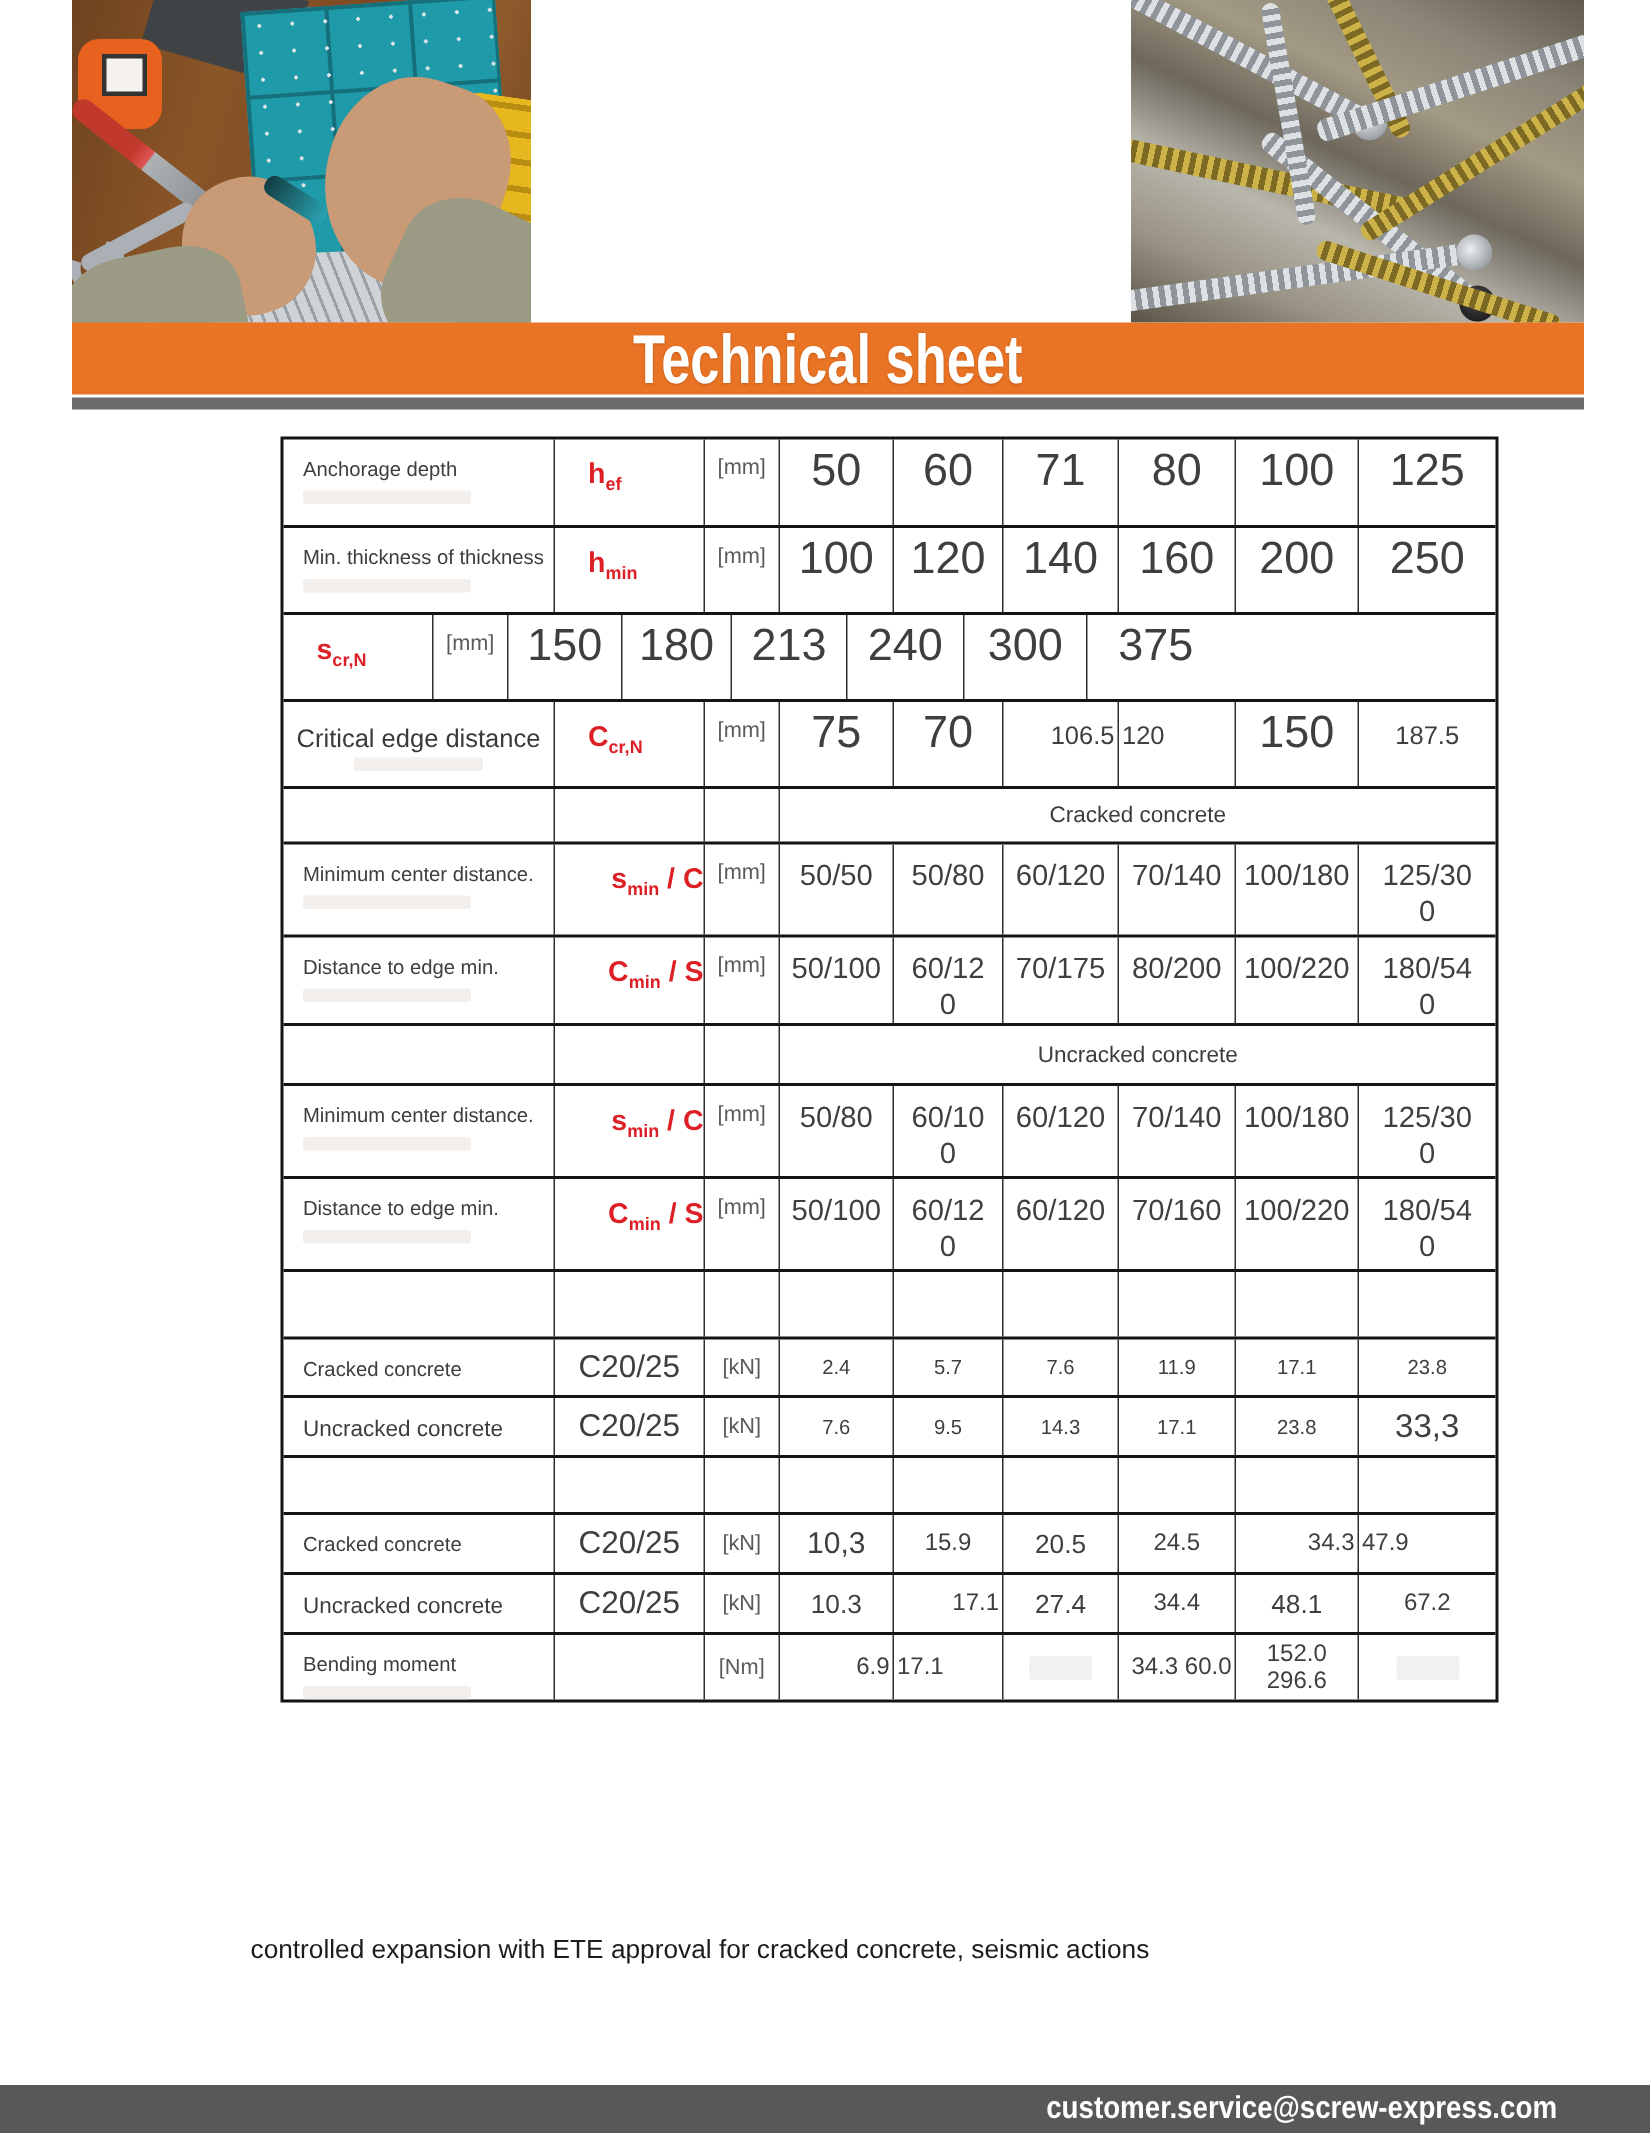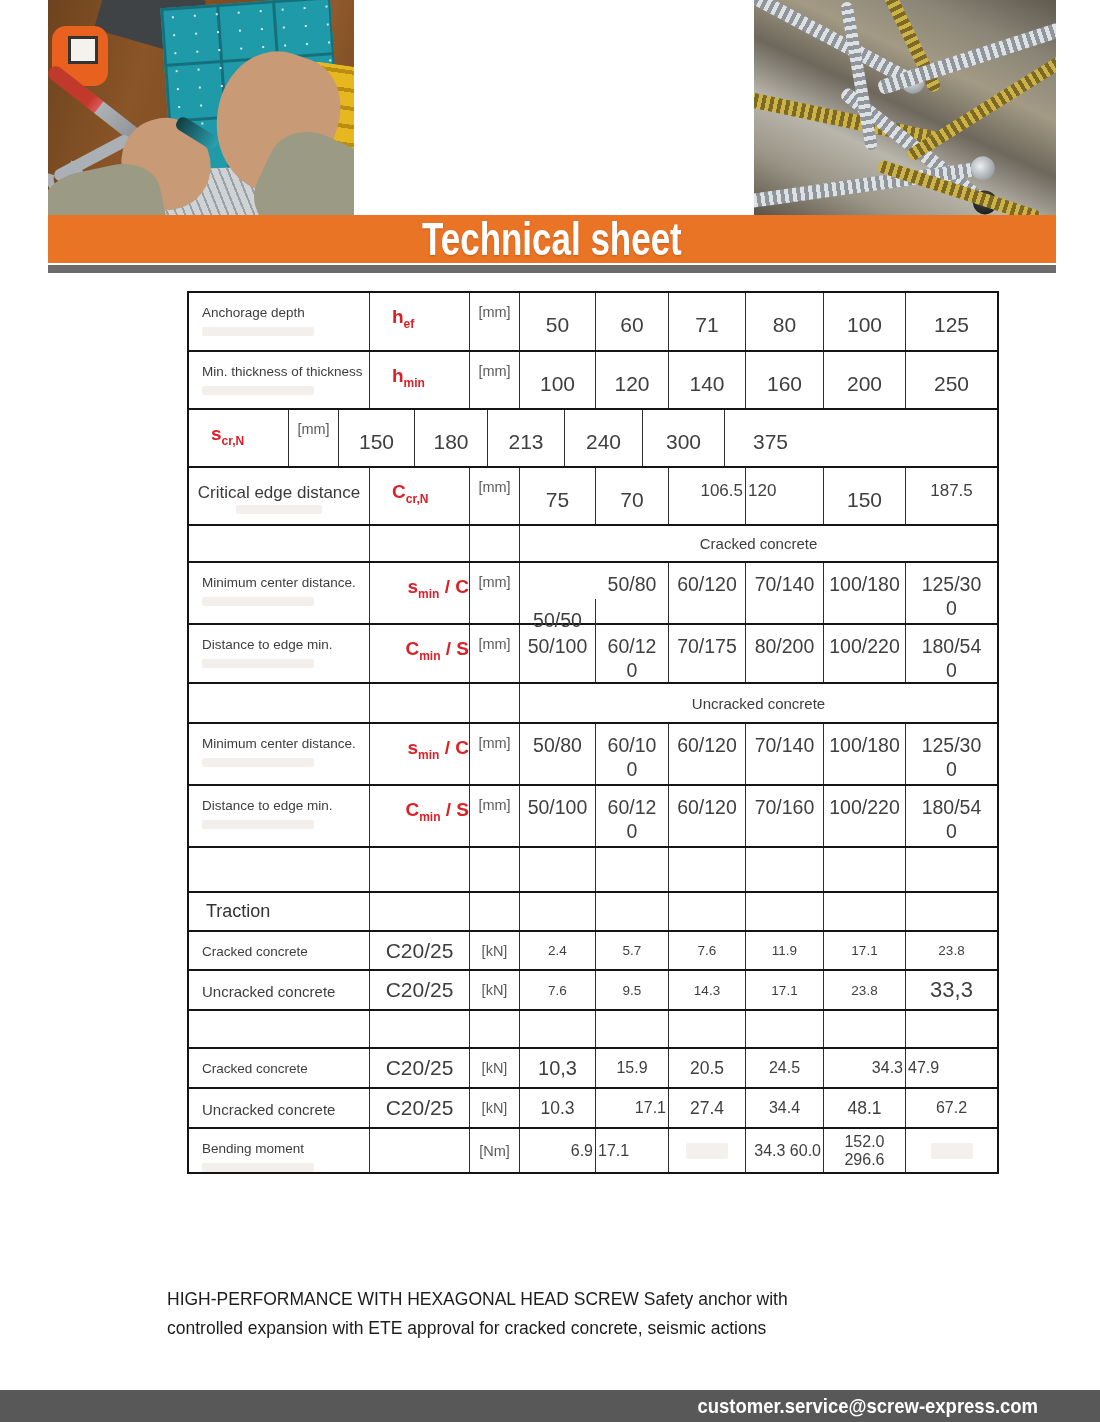--- a/index.html
+++ b/index.html
@@ -76,21 +76,21 @@
   .red{color:#dd1f26;font-weight:bold;font-size:19px;}
   .red sub{font-size:12px;font-weight:bold;}
   .syml{padding:13px 0 0 22px;}
   .symc{padding:13px 0 0 0;text-align:right;}
   .plainsym{display:flex;align-items:center;justify-content:center;font-size:21px;color:#3e3e3e;}
 
   .ucell{font-size:14.5px;color:#5b5b5b;text-align:center;padding-top:11px;}
   .ucell.vmid{padding-top:0;display:flex;align-items:center;justify-content:center;}
 
   .vcell{text-align:center;color:#3f3f3f;}
-  .num{font-size:21px;padding-top:20px;}
+  .num{font-size:30px;padding-top:4px;}
   .num-md{font-size:17px;padding-top:13px;}
   .slash{font-size:19.5px;padding-top:9px;line-height:1.25;white-space:pre-line;}
   .vm{display:flex;align-items:center;justify-content:center;white-space:pre-line;}
   .sm{font-size:13.5px;}
   .sm2{font-size:14.5px;}
   .md{font-size:16px;}
   .md2{font-size:17.5px;}
   .lg{font-size:20px;}
   .xl{font-size:22px;}
   .vm.alr{justify-content:flex-end;padding-right:2px;text-align:right;}
@@ -205,21 +205,21 @@
       <div class="trow" style="height: 37px;">
         <div class="c lcell lab" style="width: 181px;"></div>
         <div class="c scell" style="width: 100px;"></div>
         <div class="c ucell" style="width: 50px;"></div>
         <div class="c bandcell">Cracked concrete</div>
       </div>
       <div class="trow" style="height: 62px;">
         <div class="c lcell lab ghost" style="width: 181px;">Minimum center distance.</div>
         <div class="c scell symc" style="width: 100px;"><span class="red">s<sub>min</sub> / C</span></div>
         <div class="c ucell" style="width: 50px;">[mm]</div>
-        <div class="c vcell slash" style="width: 76px; margin-top: 36px;">50/50</div>
+        <div class="c vcell slash" style="width: 76px;">50/50</div>
         <div class="c vcell slash" style="width: 73px;">50/80</div>
         <div class="c vcell slash" style="width: 77px;">60/120</div>
         <div class="c vcell slash" style="width: 78px;">70/140</div>
         <div class="c vcell slash" style="width: 82px;">100/180</div>
         <div class="c vcell slash" style="width: 91px;">125/30
 0</div>
       </div>
       <div class="trow" style="height: 59px;">
         <div class="c lcell lab ghost" style="width: 181px;">Distance to edge min.</div>
         <div class="c scell symc" style="width: 100px;"><span class="red">C<sub>min</sub> / S</span></div>
@@ -268,31 +268,20 @@
       <div class="trow" style="height: 45px;">
         <div class="c lcell lab" style="width: 181px;"></div>
         <div class="c scell" style="width: 100px;"></div>
         <div class="c ucell" style="width: 50px;"></div>
         <div class="c vcell " style="width: 76px;"></div>
         <div class="c vcell " style="width: 73px;"></div>
         <div class="c vcell " style="width: 77px;"></div>
         <div class="c vcell " style="width: 78px;"></div>
         <div class="c vcell " style="width: 82px;"></div>
         <div class="c vcell " style="width: 91px;"></div>
-      </div>
-      <div class="trow" style="height: 39px;">
-        <div class="c lcell lab-trac" style="width: 181px;">Traction</div>
-        <div class="c scell" style="width: 100px;"></div>
-        <div class="c ucell vmid" style="width: 50px;"></div>
-        <div class="c vcell vm" style="width: 76px;"></div>
-        <div class="c vcell vm" style="width: 73px;"></div>
-        <div class="c vcell vm" style="width: 77px;"></div>
-        <div class="c vcell vm" style="width: 78px;"></div>
-        <div class="c vcell vm" style="width: 82px;"></div>
-        <div class="c vcell vm" style="width: 91px;"></div>
       </div>
       <div class="trow" style="height: 39px;">
         <div class="c lcell lab" style="width: 181px;">Cracked concrete</div>
         <div class="c scell plainsym" style="width: 100px;">C20/25</div>
         <div class="c ucell vmid" style="width: 50px;">[kN]</div>
         <div class="c vcell vm sm" style="width: 76px;">2.4</div>
         <div class="c vcell vm sm" style="width: 73px;">5.7</div>
         <div class="c vcell vm sm" style="width: 77px;">7.6</div>
         <div class="c vcell vm sm" style="width: 78px;">11.9</div>
         <div class="c vcell vm sm" style="width: 82px;">17.1</div>
@@ -349,21 +338,20 @@
         <div class="c vcell vm md alr" style="width: 76px;">6.9</div>
         <div class="c vcell vm md all" style="width: 73px;">17.1</div>
         <div class="c vcell vm md gbox" style="width: 77px;"></div>
         <div class="c vcell vm md alr" style="width: 78px;">34.3 60.0</div>
         <div class="c vcell vm md" style="width: 82px;">152.0 296.6</div>
         <div class="c vcell vm md gbox" style="width: 91px;"></div>
       </div>
     </div>
 
   <div class="description">
-    <div>HIGH-PERFORMANCE WITH HEXAGONAL HEAD SCREW Safety anchor with</div>
     <div>controlled expansion with ETE approval for cracked concrete, seismic actions</div>
   </div>
 
   <div class="footer">
     <span class="footer-email">customer.service@screw-express.com</span>
   </div>
 
 </div>
 
 </body></html>

